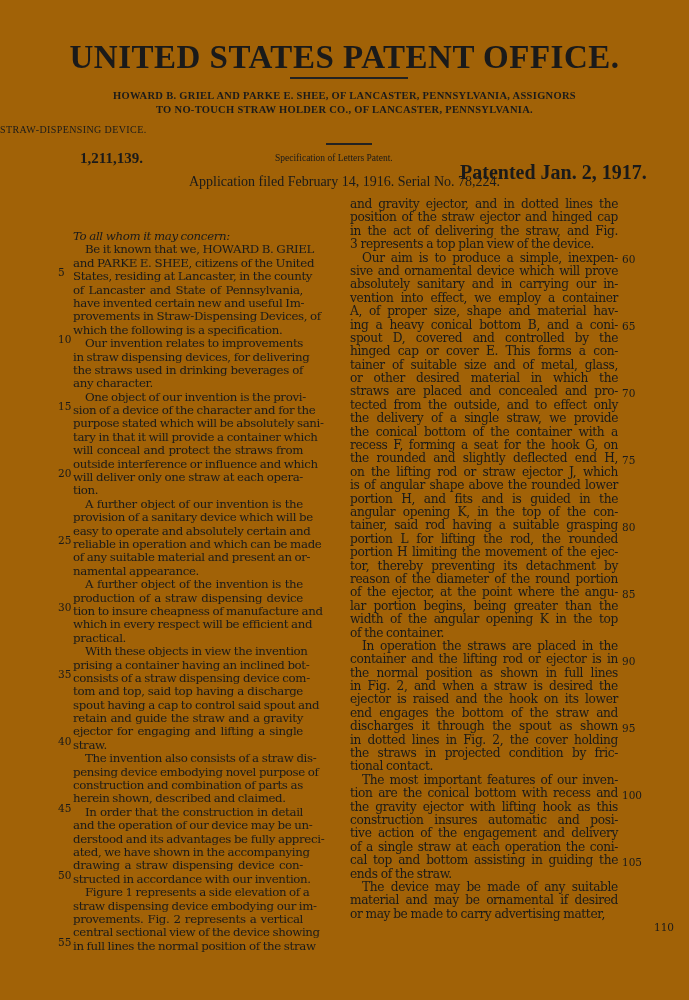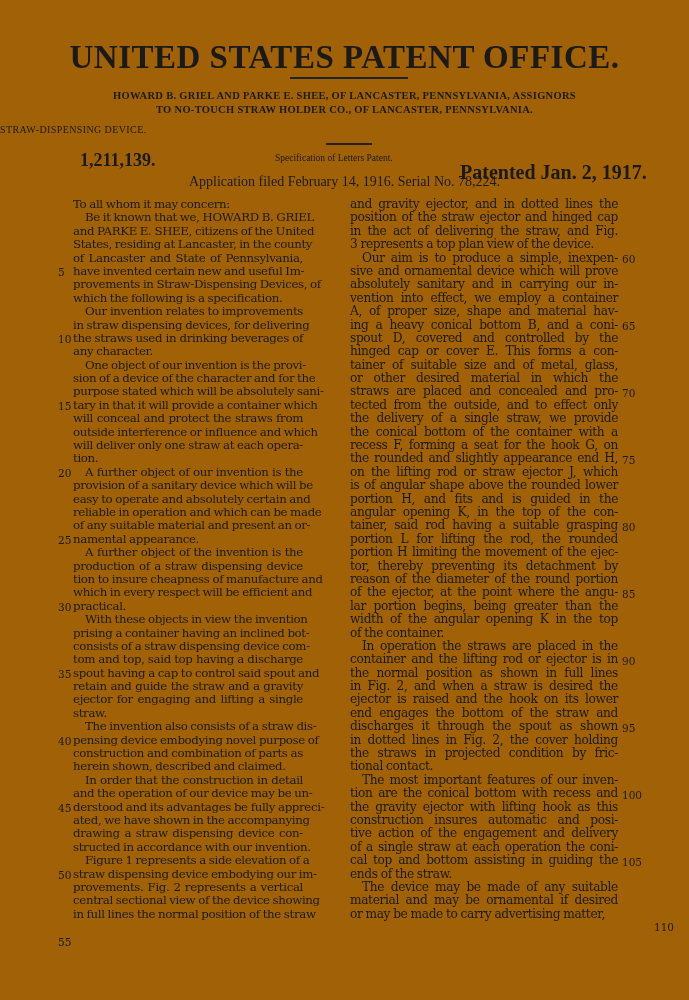--- a/index.html
+++ b/index.html
@@ -6,33 +6,33 @@
   body { width: 689px; height: 1000px; position: relative; overflow: hidden; color: #1a1a1a; font-family: "DejaVu Serif", "Liberation Serif", serif; }
   .page { position: absolute; left: 0; top: 0; width: 689px; height: 1000px; background: #a16207; }
   .office-title { position: absolute; top: 38px; left: 0; width: 689px; text-align: center; font-family: "Liberation Serif", serif; font-weight: bold; font-size: 33px; letter-spacing: 0.5px; transform: scaleY(1.05); }
   .rule { position: absolute; height: 1.5px; background: #222; }
   .rule1 { top: 77px; left: 290px; width: 118px; }
   .inventors { position: absolute; left: 0; width: 689px; text-align: center; font-family: "Liberation Serif", serif; font-weight: bold; font-size: 10.5px; letter-spacing: 0.3px; }
   .inv1 { top: 90px; }
   .inv2 { top: 104px; }
   .device-title { position: absolute; top: 124px; left: 0; width: 689px; font-family: "Liberation Serif", serif; font-size: 10px; letter-spacing: 0.4px; }
   .rule2 { top: 143px; left: 326px; width: 46px; }
-  .patent-number { position: absolute; top: 150px; left: 80px; font-family: "Liberation Serif", serif; font-weight: bold; font-size: 18px; }
+  .patent-number { position: absolute; top: 150px; left: 80px; font-family: "Liberation Serif", serif; font-weight: bold; font-size: 15px; }
   .spec-label { position: absolute; top: 153px; left: 275px; font-family: "Liberation Serif", serif; font-size: 9.5px; }
   .patented-date { position: absolute; top: 149px; left: 460px; font-family: "Liberation Serif", serif; font-weight: bold; font-size: 20px; margin-top: 12px; }
   .application { position: absolute; top: 174px; left: 0; width: 689px; text-align: center; font-family: Liberation Serif, serif; font-size: 14px; }
 
   .col { position: absolute; top: 198px; }
   .col-left { left: 73px; width: 230px; }
   .col-right { left: 350px; width: 268px; }
   .line { height: 13.4px; line-height: 13.4px; font-size: 12.2px; white-space: nowrap; text-align: justify; text-align-last: justify; font-family: "DejaVu Serif", serif; letter-spacing: -0.35px; word-spacing: -0.5px; }
   .col-left .line { font-size: 11.8px; }
   .line.last { text-align-last: left; }
   .line.indent { padding-left: 12px; }
-  .line.italic { text-align-last: left; }
+  .line.italic { font-style: italic; text-align-last: left; margin-top: 32px; }
   .ln { position: absolute; font-size: 10.5px; font-family: "DejaVu Serif", serif; }
   .ln-left { left: 58px; }
   .ln-right { left: 622px; }
 </style>
 </head>
 <body>
 
 <div class="page">
   <div class="office-title">UNITED STATES PATENT OFFICE.</div>
   <div class="rule rule1"></div>
@@ -114,21 +114,21 @@
       <div class="line">ing a heavy conical bottom B, and a coni-</div>
       <div class="line">spout D, covered and controlled by the</div>
       <div class="line">hinged cap or cover E.  This forms a con-</div>
       <div class="line">tainer of suitable size and of metal, glass,</div>
       <div class="line">or other desired material in which the</div>
       <div class="line">straws are placed and concealed and pro-</div>
       <div class="line">tected from the outside, and to effect only</div>
       <div class="line">the delivery of a single straw, we provide</div>
       <div class="line">the conical bottom of the container with a</div>
       <div class="line">recess F, forming a seat for the hook G, on</div>
-      <div class="line">the rounded and slightly appearance end H,</div>
+      <div class="line">the rounded and slightly deflected end H,</div>
       <div class="line">on the lifting rod or straw ejector J, which</div>
       <div class="line">is of angular shape above the rounded lower</div>
       <div class="line">portion H, and fits and is guided in the</div>
       <div class="line">angular opening K, in the top of the con-</div>
       <div class="line">tainer, said rod having a suitable grasping</div>
       <div class="line">portion L for lifting the rod, the rounded</div>
       <div class="line">portion H limiting the movement of the ejec-</div>
       <div class="line">tor, thereby preventing its detachment by</div>
       <div class="line">reason of the diameter of the round portion</div>
       <div class="line">of the ejector, at the point where the angu-</div>

